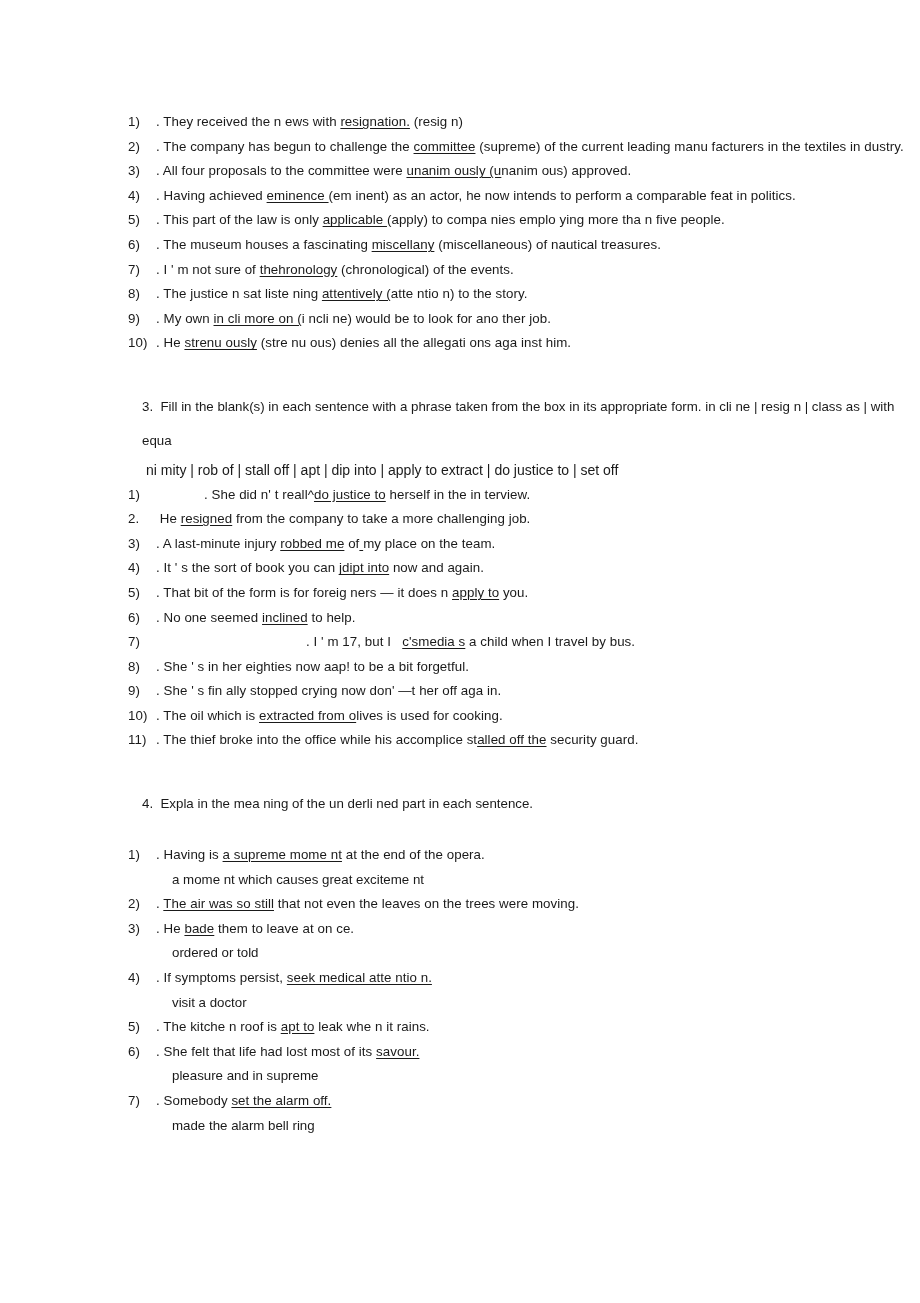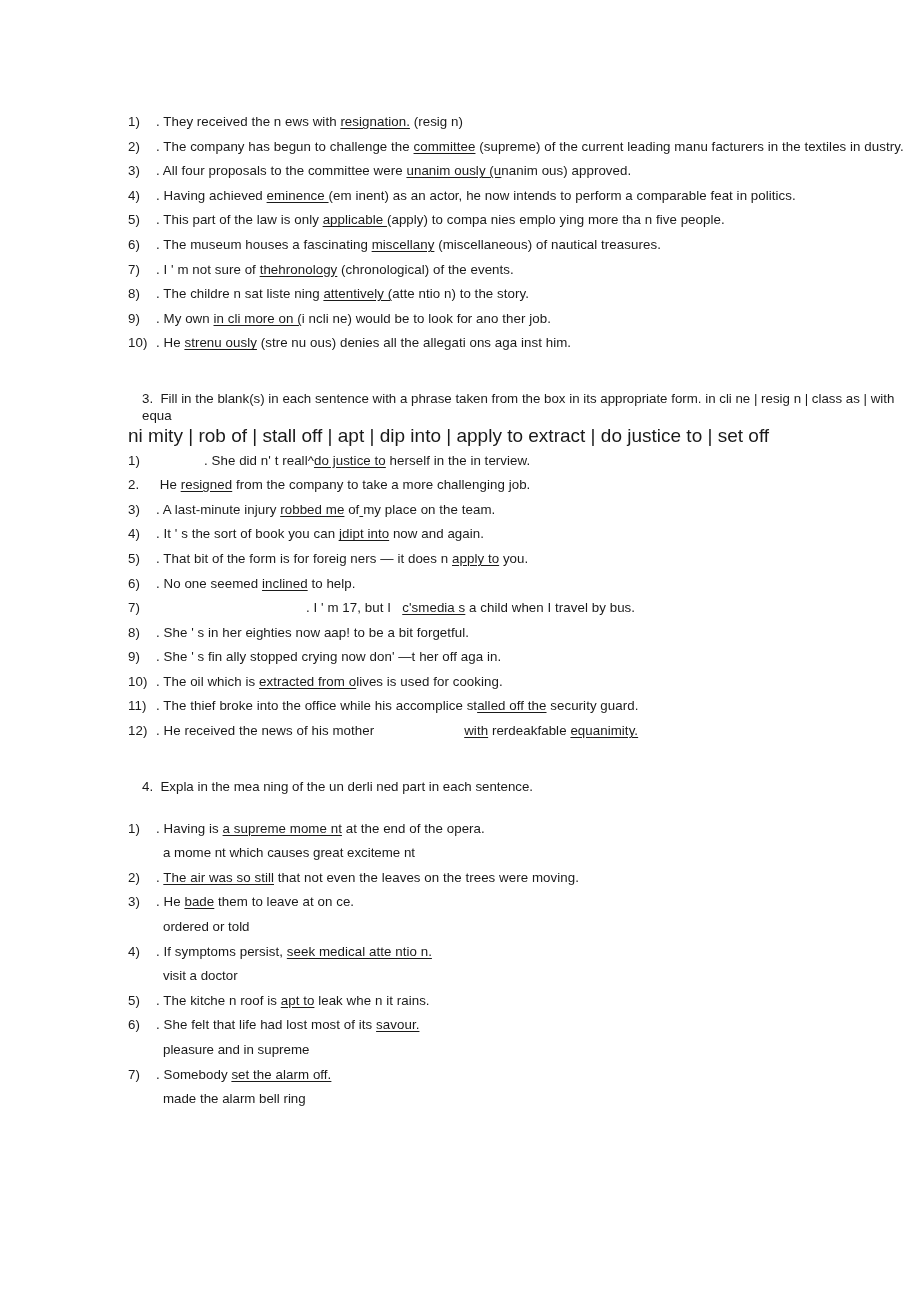--- a/index.html
+++ b/index.html
@@ -53,36 +53,36 @@
   }
 
   
   .q-item { margin: 0; }
 
   .u { text-decoration: underline; text-underline-offset: 1.5px; }
 
   
   .section-head {
     font-size: 13.3px;
-    line-height: 17px;
+    line-height: 34px;
     margin-left: 14px;
     white-space: pre-wrap;
   }
   .wordbox-cont {
-    font-size: 19px;
+    font-size: 14px;
     line-height: 24.6px;
-    margin-left: 0px;
+    margin-left: 18px;
     white-space: pre-wrap;
   }
 
   
   .answer {
     font-size: 13.3px;
     line-height: 24.6px;
-    margin-left: 35px;
+    margin-left: 44px;
     white-space: pre-wrap;
   }
 
   .gap-sm { height: 22px; }
   .gap-lg { height: 34px; }
 
   
   .blank-gap { display: inline-block; }
 </style>
 </head>
@@ -92,21 +92,21 @@
   <div class="content">
 
     <div id="ex2-list">
         <div class="line num-line q-item"><span class="num">1)</span><span class="body-txt"><span>. They received the n ews with </span><span class="u">resignation.</span><span> (resig n)</span></span></div>
         <div class="line num-line q-item"><span class="num">2)</span><span class="body-txt"><span>. The company has begun to challenge the </span><span class="u">committee</span><span> (supreme) of the current leading manu facturers in the textiles in dustry.</span></span></div>
         <div class="line num-line q-item"><span class="num">3)</span><span class="body-txt"><span>. All four proposals to the committee were </span><span class="u">unanim ously (u</span><span>nanim ous) approved.</span></span></div>
         <div class="line num-line q-item"><span class="num">4)</span><span class="body-txt"><span>. Having achieved </span><span class="u">eminence </span><span>(em inent) as an actor, he now intends to perform a comparable feat in politics.</span></span></div>
         <div class="line num-line q-item"><span class="num">5)</span><span class="body-txt"><span>. This part of the law is only </span><span class="u">applicable </span><span>(apply) to compa nies emplo ying more tha n five people.</span></span></div>
         <div class="line num-line q-item"><span class="num">6)</span><span class="body-txt"><span>. The museum houses a fascinating </span><span class="u">miscellany</span><span> (miscellaneous) of nautical treasures.</span></span></div>
         <div class="line num-line q-item"><span class="num">7)</span><span class="body-txt"><span>. I ' m not sure of </span><span class="u">thehronology</span><span> (chronological) of the events.</span></span></div>
-        <div class="line num-line q-item"><span class="num">8)</span><span class="body-txt"><span>. The childre n sat liste ning </span><span class="u">attentively (</span><span>atte ntio n) to the story.</span></span></div>
+        <div class="line num-line q-item"><span class="num">8)</span><span class="body-txt"><span>. The justice n sat liste ning </span><span class="u">attentively (</span><span>atte ntio n) to the story.</span></span></div>
         <div class="line num-line q-item"><span class="num">9)</span><span class="body-txt"><span>. My own </span><span class="u">in cli more on (</span><span>i ncli ne) would be to look for ano ther job.</span></span></div>
         <div class="line num-line q-item"><span class="num">10)</span><span class="body-txt"><span>. He </span><span class="u">strenu ously</span><span> (stre nu ous) denies all the allegati ons aga inst him.</span></span></div>
       </div>
 
     <div class="gap-lg"></div>
 
     <div class="section-head">3.  Fill in the blank(s) in each sentence with a phrase taken from the box in its appropriate form. in cli ne | resig n | class as | with equa</div>
     <div class="wordbox-cont">ni mity | rob of | stall off | apt | dip into | apply to extract | do justice to | set off</div>
 
     <div id="ex3-list">
@@ -114,21 +114,20 @@
         <div class="line num-line q-item"><span class="num">2.</span><span class="body-txt"><span> He </span><span class="u">resigned</span><span> from the company to take a more challenging job.</span></span></div>
         <div class="line num-line q-item"><span class="num">3)</span><span class="body-txt"><span>. A last-minute injury </span><span class="u">robbed me</span><span> of</span><span class="u"> </span><span>my place on the team.</span></span></div>
         <div class="line num-line q-item"><span class="num">4)</span><span class="body-txt"><span>. It ' s the sort of book you can </span><span class="u">jdipt into</span><span> now and again.</span></span></div>
         <div class="line num-line q-item"><span class="num">5)</span><span class="body-txt"><span>. That bit of the form is for foreig ners — it does n </span><span class="u">apply to</span><span> you.</span></span></div>
         <div class="line num-line q-item"><span class="num">6)</span><span class="body-txt"><span>. No one seemed </span><span class="u">inclined</span><span> to help.</span></span></div>
         <div class="line num-line q-item"><span class="num">7)</span><span class="body-txt"><span class="blank-gap" style="width: 150px;">&nbsp;</span><span>. I ' m 17, but I   </span><span class="u">c'smedia s</span><span> a child when I travel by bus.</span></span></div>
         <div class="line num-line q-item"><span class="num">8)</span><span class="body-txt"><span>. She ' s in her eighties now aap! to be a bit forgetful.</span></span></div>
         <div class="line num-line q-item"><span class="num">9)</span><span class="body-txt"><span>. She ' s fin ally stopped crying now don' —t her off aga in.</span></span></div>
         <div class="line num-line q-item"><span class="num">10)</span><span class="body-txt"><span>. The oil which is </span><span class="u">extracted from o</span><span>lives is used for cooking.</span></span></div>
         <div class="line num-line q-item"><span class="num">11)</span><span class="body-txt"><span>. The thief broke into the office while his accomplice st</span><span class="u">alled off the</span><span> security guard.</span></span></div>
-        <div class="line num-line q-item"><span class="num">12)</span><span class="body-txt"><span>. He received the news of his mother</span><span class="blank-gap" style="width: 90px;">&nbsp;</span><span class="u">with</span><span> rerdeakfable </span><span class="u">equanimity.</span></span></div>
       </div>
 
     <div class="gap-lg"></div>
 
     <div class="section-head">4.  Expla in the mea ning of the un derli ned part in each sentence.</div>
 
     <div class="gap-sm"></div>
 
     <div id="ex4-list">
         <div class="line num-line q-item"><span class="num">1)</span><span class="body-txt"><span>. Having is </span><span class="u">a supreme mome nt</span><span> at the end of the opera.</span></span></div>

